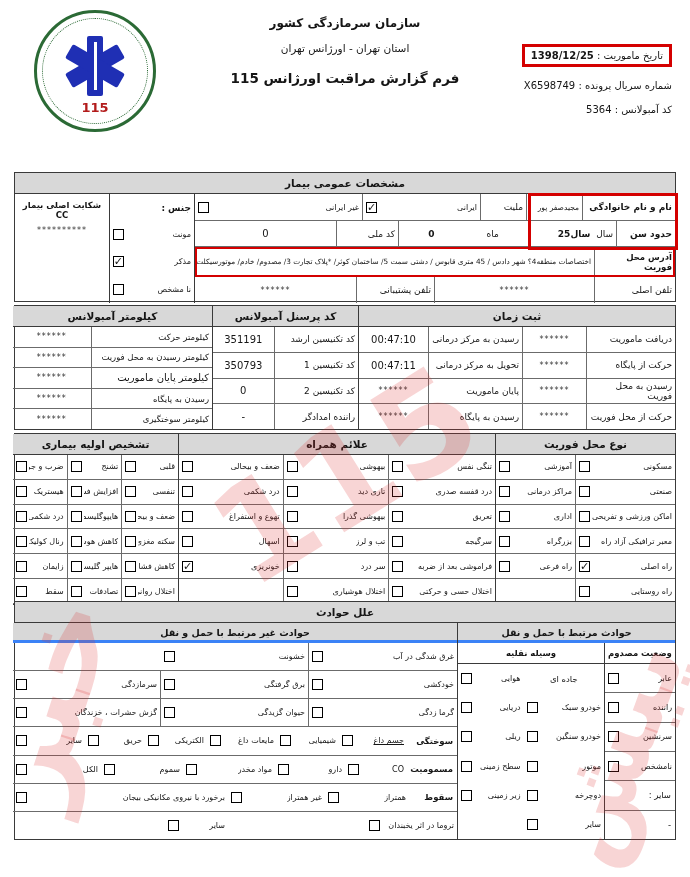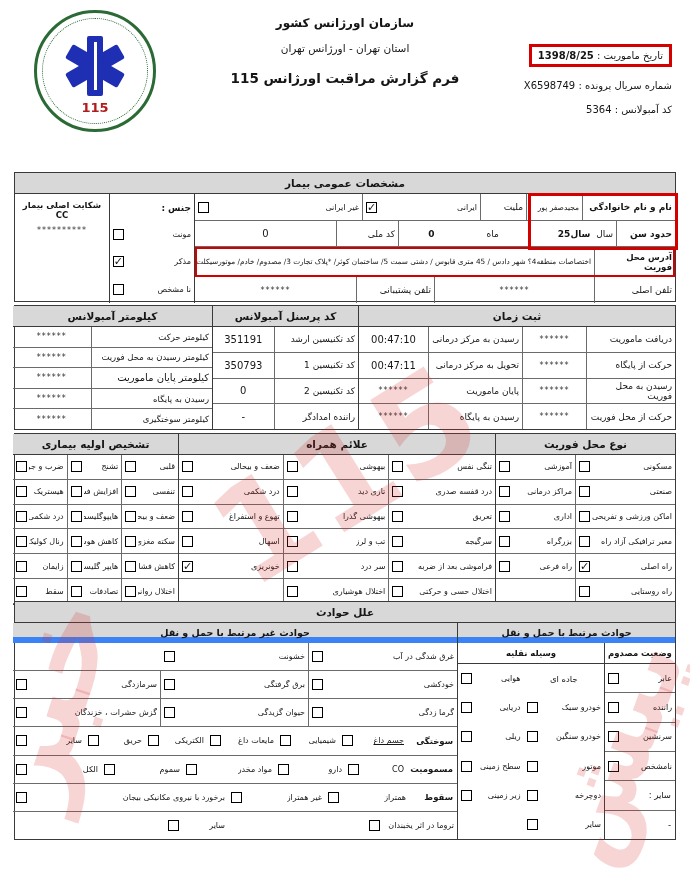--- a/index.html
+++ b/index.html
@@ -1,21 +1,21 @@
 <!DOCTYPE html>
 <html dir="rtl" lang="fa"><head>
 <meta charset="utf-8">
 <style>
   html,body{margin:0;padding:0;background:#fff;}
   .page{position:relative;width:690px;height:877px;background:#fff;overflow:hidden;
         font-family:"DejaVu Sans",sans-serif;color:#151515;direction:rtl;}
   .sec{position:absolute;right:14px;width:662px;border:1.5px solid #3a3a3a;box-sizing:border-box;background:#fff;}
   .bar{background:#d8d8d8;border-bottom:1px solid #3a3a3a;font-weight:bold;text-align:center;
        font-size:10.5px;height:21px;line-height:21px;box-sizing:border-box;}
-  .bar2{background:#d8d8d8;border-bottom:6px solid #3b82f6;font-weight:bold;text-align:center;
+  .bar2{background:#d8d8d8;border-bottom:3px solid #3b82f6;font-weight:bold;text-align:center;
        font-size:9.5px;height:20px;line-height:20px;box-sizing:border-box;}
   .cols{display:flex;height:calc(100% - 0px);}
   .col{display:flex;flex-direction:column;box-sizing:border-box;}
   .col + .col{border-right:1px solid #3a3a3a;}
   .r{display:flex;flex:1;border-bottom:1px solid #6b6b6b;box-sizing:border-box;align-items:stretch;}
   .r:last-child{border-bottom:none;}
   .c{display:flex;align-items:center;padding:0 3px;box-sizing:border-box;font-size:9px;overflow:hidden;}
   .c + .c{border-right:1px solid #6b6b6b;}
   .lab{justify-content:flex-start;}
   .val{justify-content:center;font-size:10px;}
@@ -80,26 +80,26 @@
 <div class="page">
 
   <div class="wm">
     <span class="w0">خبر</span>
     <span class="w1">115</span>
     <span class="w2">پیش</span>
   </div>
 
   <div class="hdr">
     <div class="hmeta">
-      <div class="row"><span class="redbox"><span>تاریخ ماموریت :</span> <b>1398/8/25</b></span></div>
+      <div class="row"><span class="redbox"><span>تاریخ ماموریت :</span> <b>1398/12/25</b></span></div>
       <div class="row"><span>شماره سریال پرونده :</span> <span>X6598749</span></div>
       <div class="row"><span>کد آمبولانس :</span> <span>5364</span></div>
     </div>
     <div class="htitle">
-      <div class="l1">سازمان اورژانس کشور</div>
+      <div class="l1">سازمان سرمازدگی کشور</div>
       <div class="l2">استان تهران - اورژانس تهران</div>
       <div class="l3">فرم گزارش مراقبت اورژانس 115</div>
     </div>
     <div class="logo">
       <div class="ring"></div>
       <div class="star">
           <i></i>
           <i class="b"></i>
           <i class="cq"></i>
           <span class="staff"></span>

